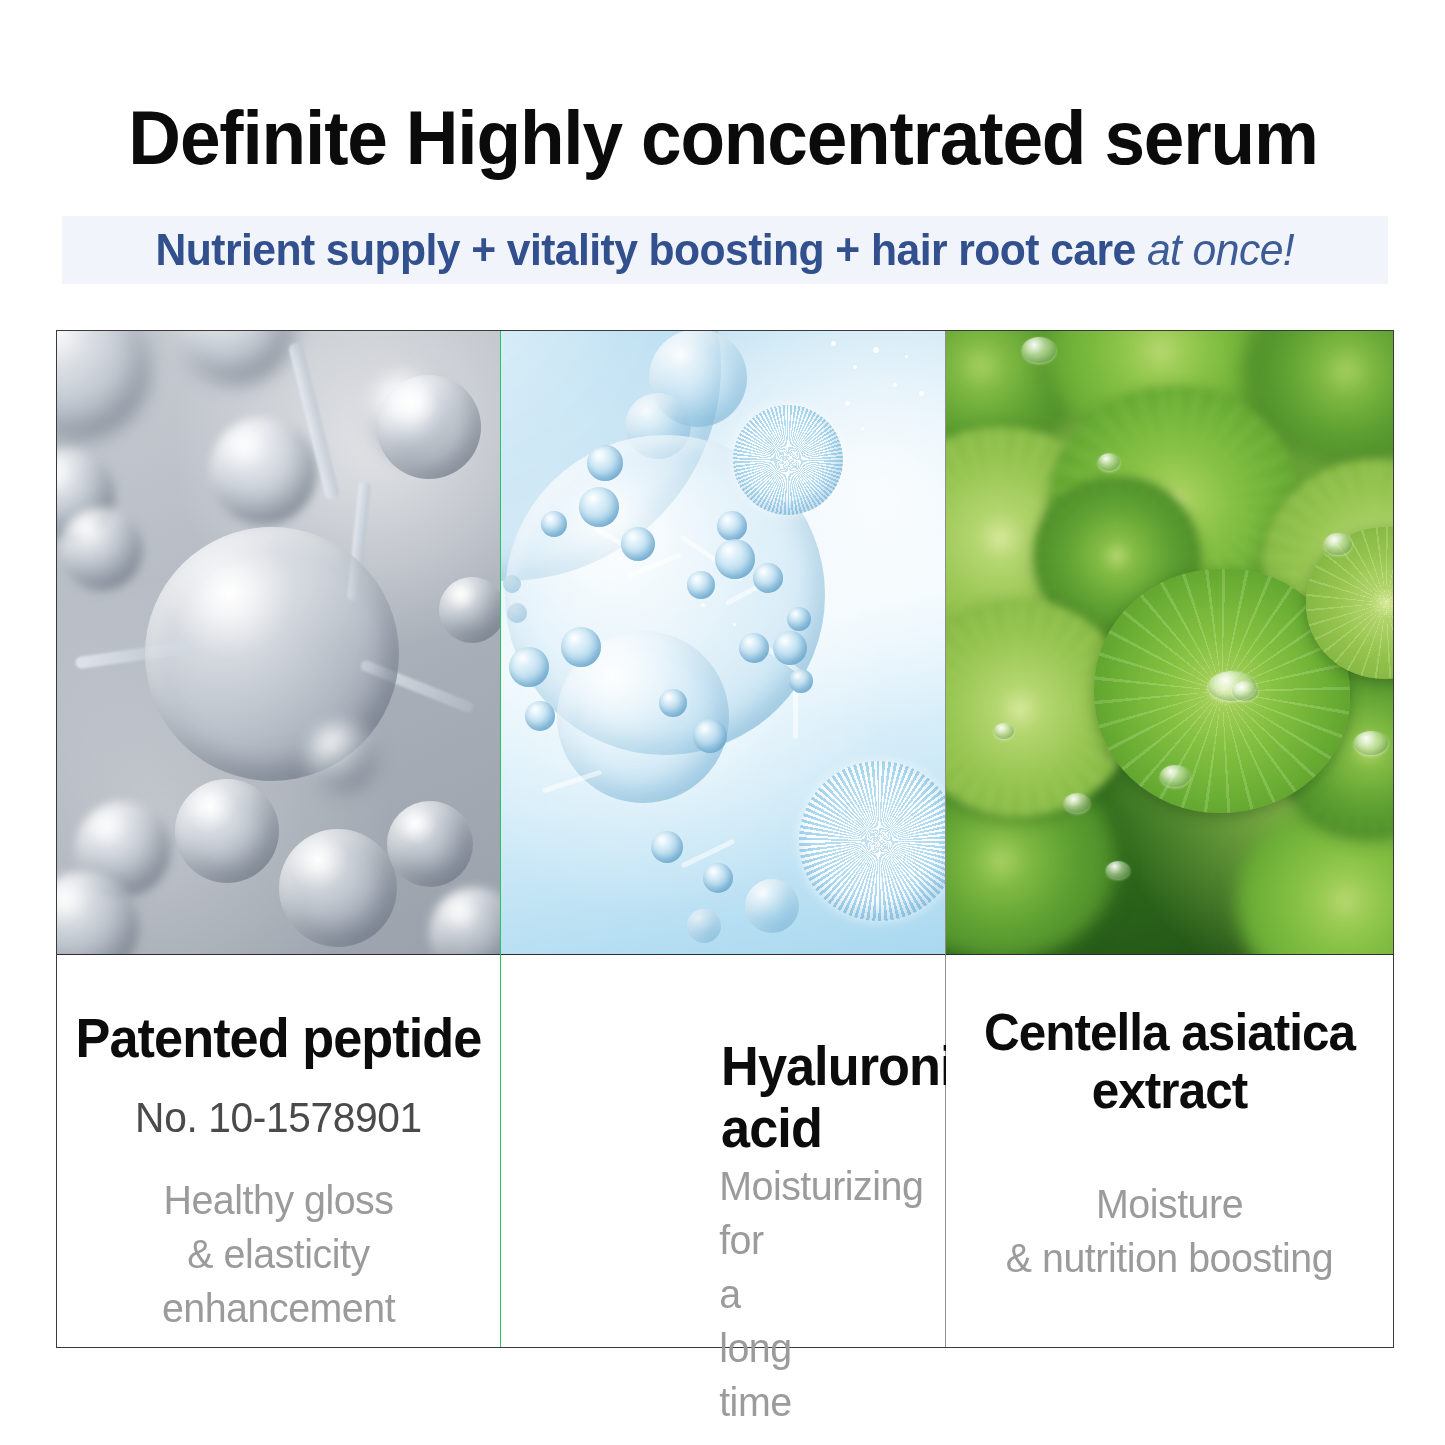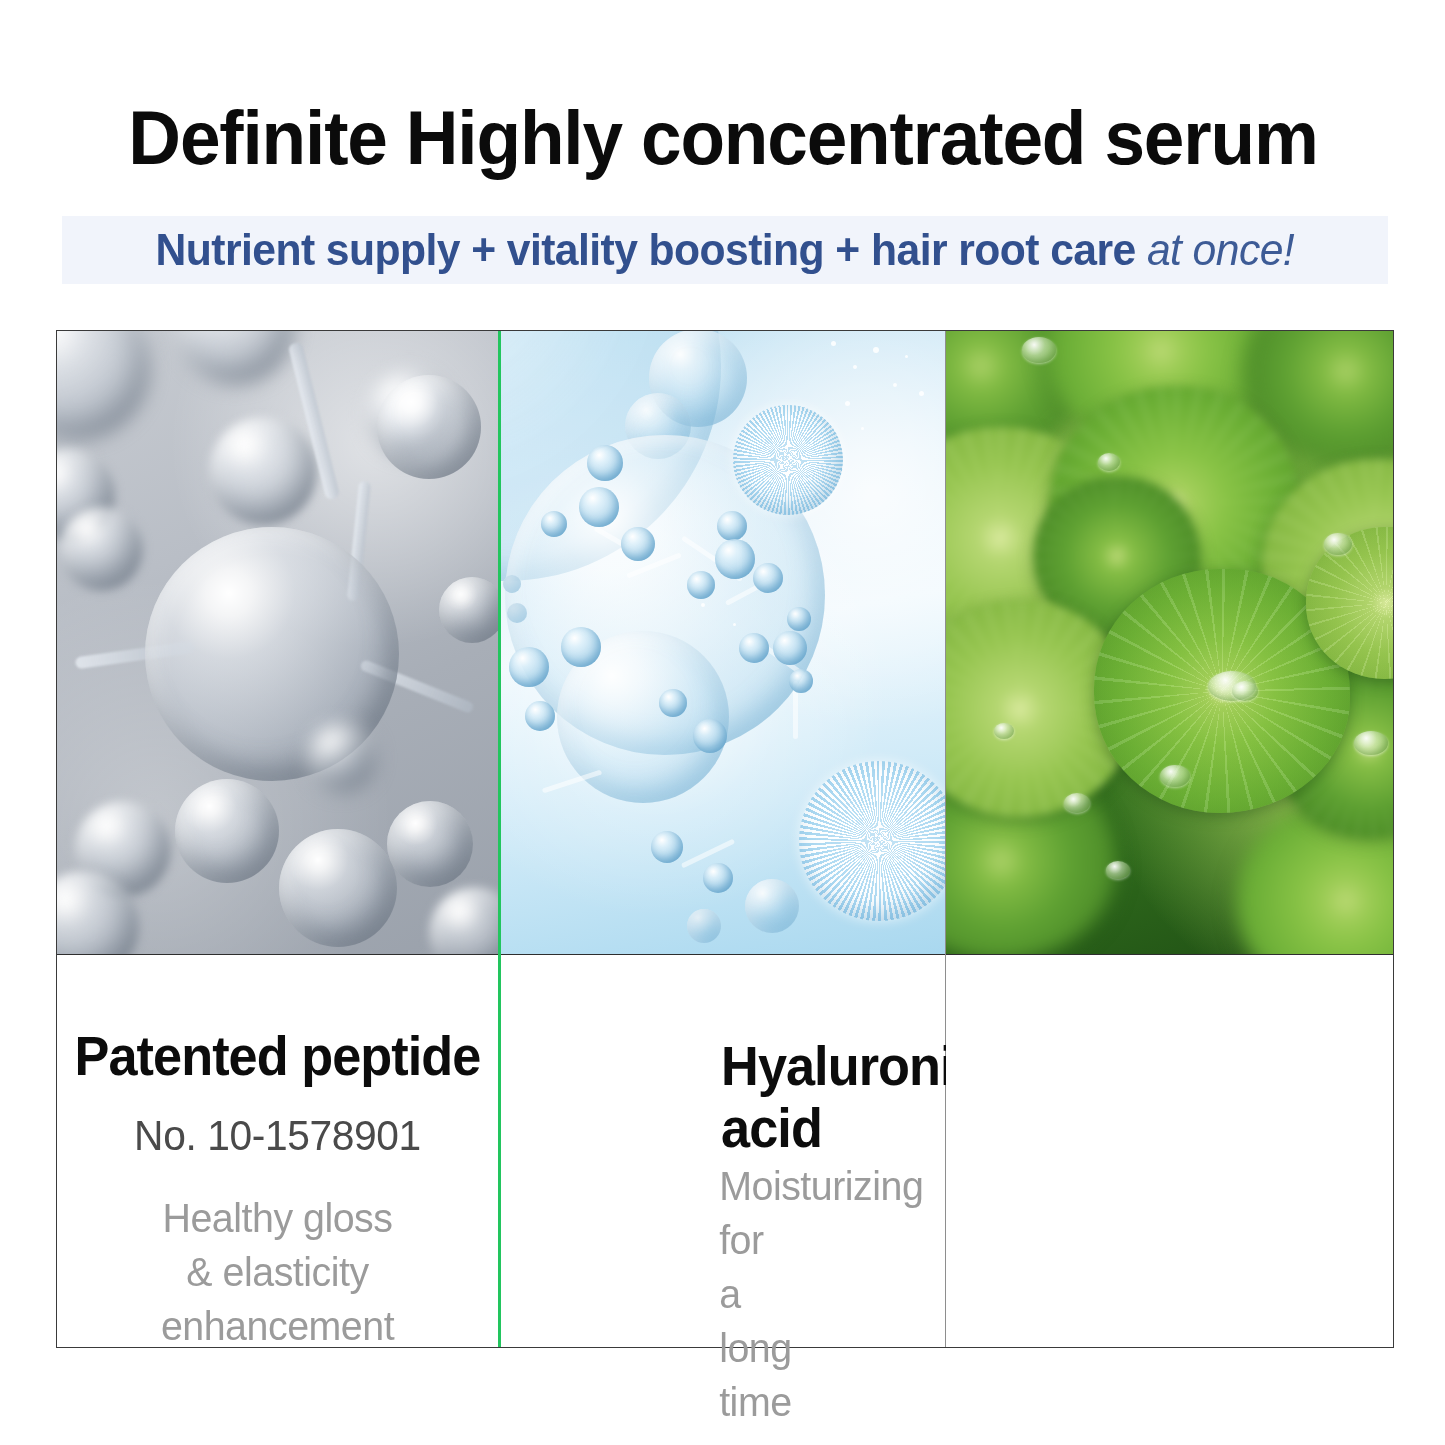--- a/index.html
+++ b/index.html
@@ -76,21 +76,21 @@
     box-sizing: border-box;
     display: flex;
   }
   .col {
     position: relative;
     display: flex;
     flex-direction: column;
     background: #ffffff;
     box-sizing: border-box;
   }
-  .col-1 { width: 444px; border-right: 3px solid #22c55e; gap: 18px; }
+  .col-1 { width: 444px; border-right: 1px solid #22c55e; }
   .col-2 { width: 445px; border-right: 1px solid #8e8e8e; align-items: center; }
   .col-3 { width: 447px; }
 
   .photo {
     height: 624px;
     width: 100%;
     position: relative;
     overflow: hidden;
     border-bottom: 1px solid #2e2e2e;
     box-sizing: border-box;
@@ -402,16 +402,26 @@
       <div class="drop" style="left:262px; top:340px; width:48px; height:30px;"></div>
       <div class="drop" style="left:286px; top:350px; width:26px; height:20px;"></div>
       <div class="drop" style="left:214px; top:434px; width:30px; height:22px;"></div>
       <div class="drop" style="left:378px; top:202px; width:28px; height:22px;"></div>
       <div class="drop" style="left:118px; top:462px; width:26px; height:20px;"></div>
       <div class="drop" style="left:160px; top:530px; width:24px; height:18px;"></div>
       <div class="drop" style="left:408px; top:400px; width:34px; height:24px;"></div>
       <div class="drop" style="left:48px; top:392px; width:20px; height:16px;"></div>
     </div>
 
+    <div class="caption">
+      <div class="ing-title c3-title">
+        <div>Centella asiatica</div>
+        <div>extract</div>
+      </div>
+      <div class="ing-desc c3-desc">
+        <div>Moisture</div>
+        <div>&amp; nutrition boosting</div>
+      </div>
+    </div>
 
   </div>
 
 </div>
 
 </body></html>

